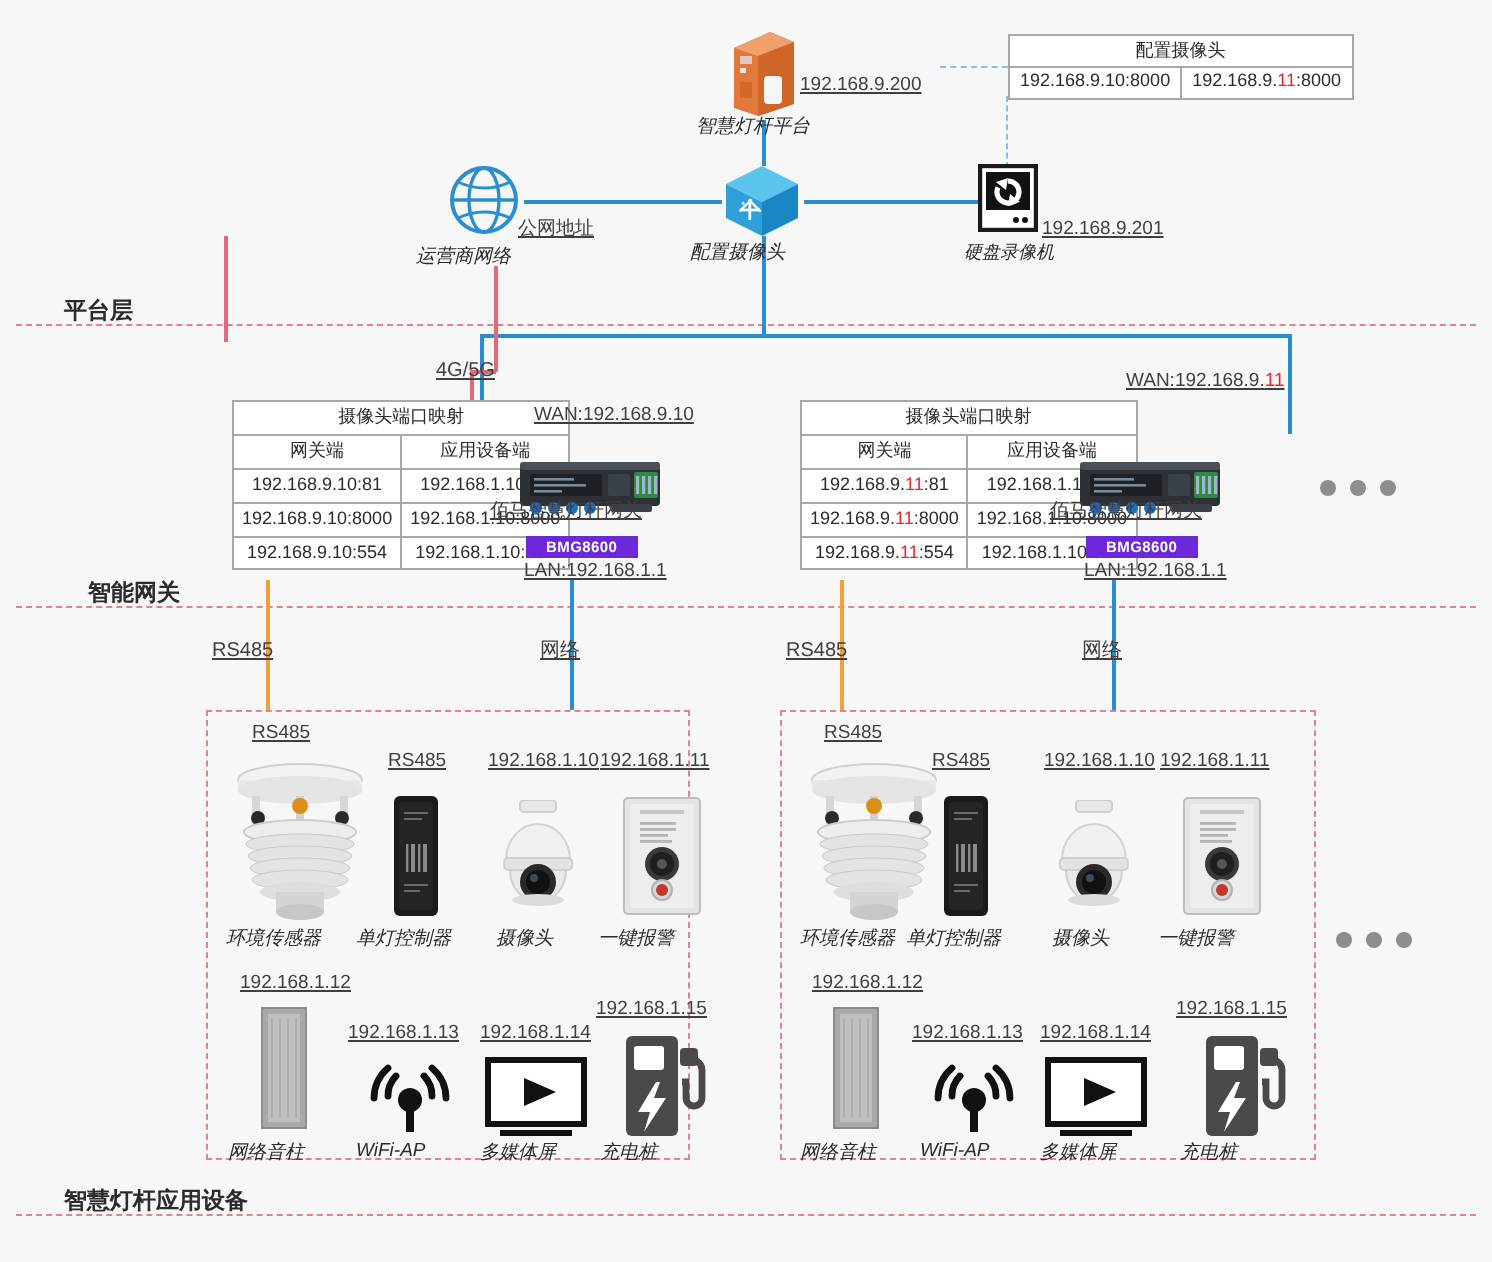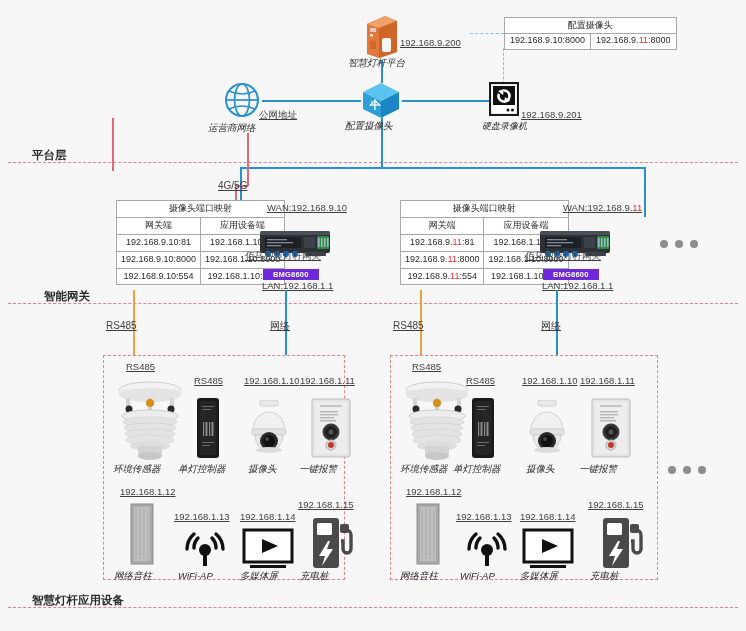--- a/index.html
+++ b/index.html
@@ -285,21 +285,21 @@
       <td><span>192.168.9.</span><span class="red-em">11</span><span>:8000</span></td>
       <td>192.168.1.10:8000</td>
     </tr>
     <tr>
       <td><span>192.168.9.</span><span class="red-em">11</span><span>:554</span></td>
       <td>192.168.1.10:554</td>
     </tr>
   </tbody>
     </table>
 
-  <div class="lbl abs" style="left:563px; top:203px;">
+  <div class="lbl abs" style="left:563px; top:186px;">
     <span>WAN:192.168.9.</span><span class="red-em">11</span>
   </div>
   <div class="icon-wrap" style="left:538px; top:228px;">
     <svg width="74" height="34" viewBox="0 0 74 34">
       <rect x="2" y="5" width="70" height="20" rx="2" fill="#2d3136"></rect>
       <rect x="2" y="3" width="70" height="4" rx="1.5" fill="#4a5057"></rect>
       <rect x="7" y="9" width="36" height="11" rx="1" fill="#1d2024"></rect>
       <g fill="#7d8a96">
         <rect x="9" y="11" width="20" height="1.3"></rect>
         <rect x="9" y="14" width="26" height="1.3"></rect>

